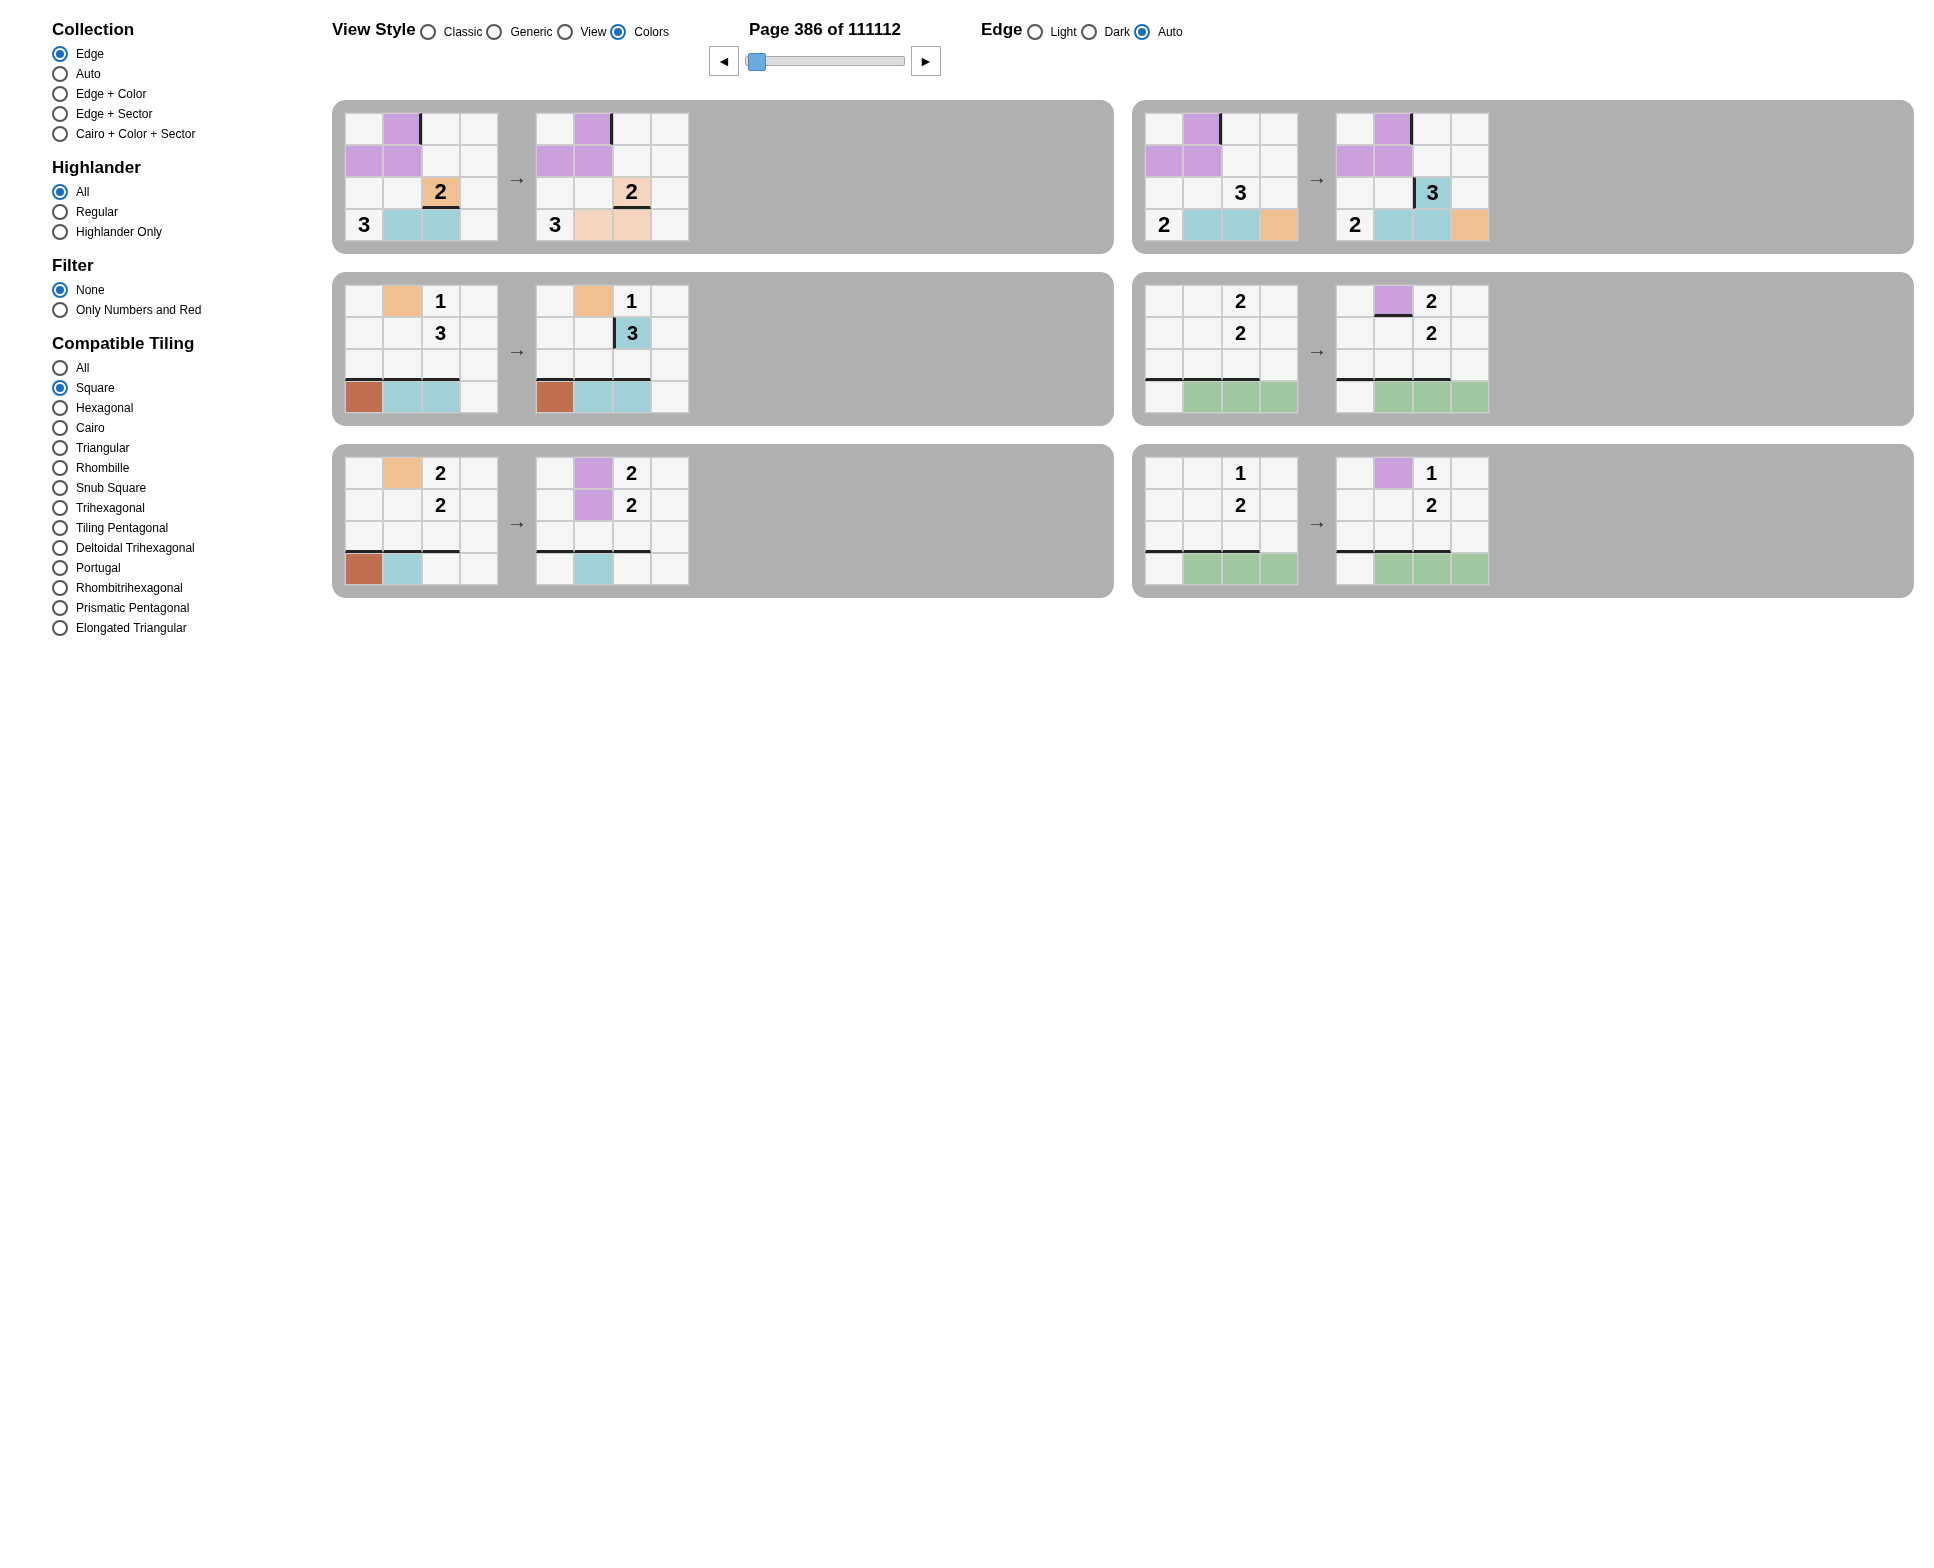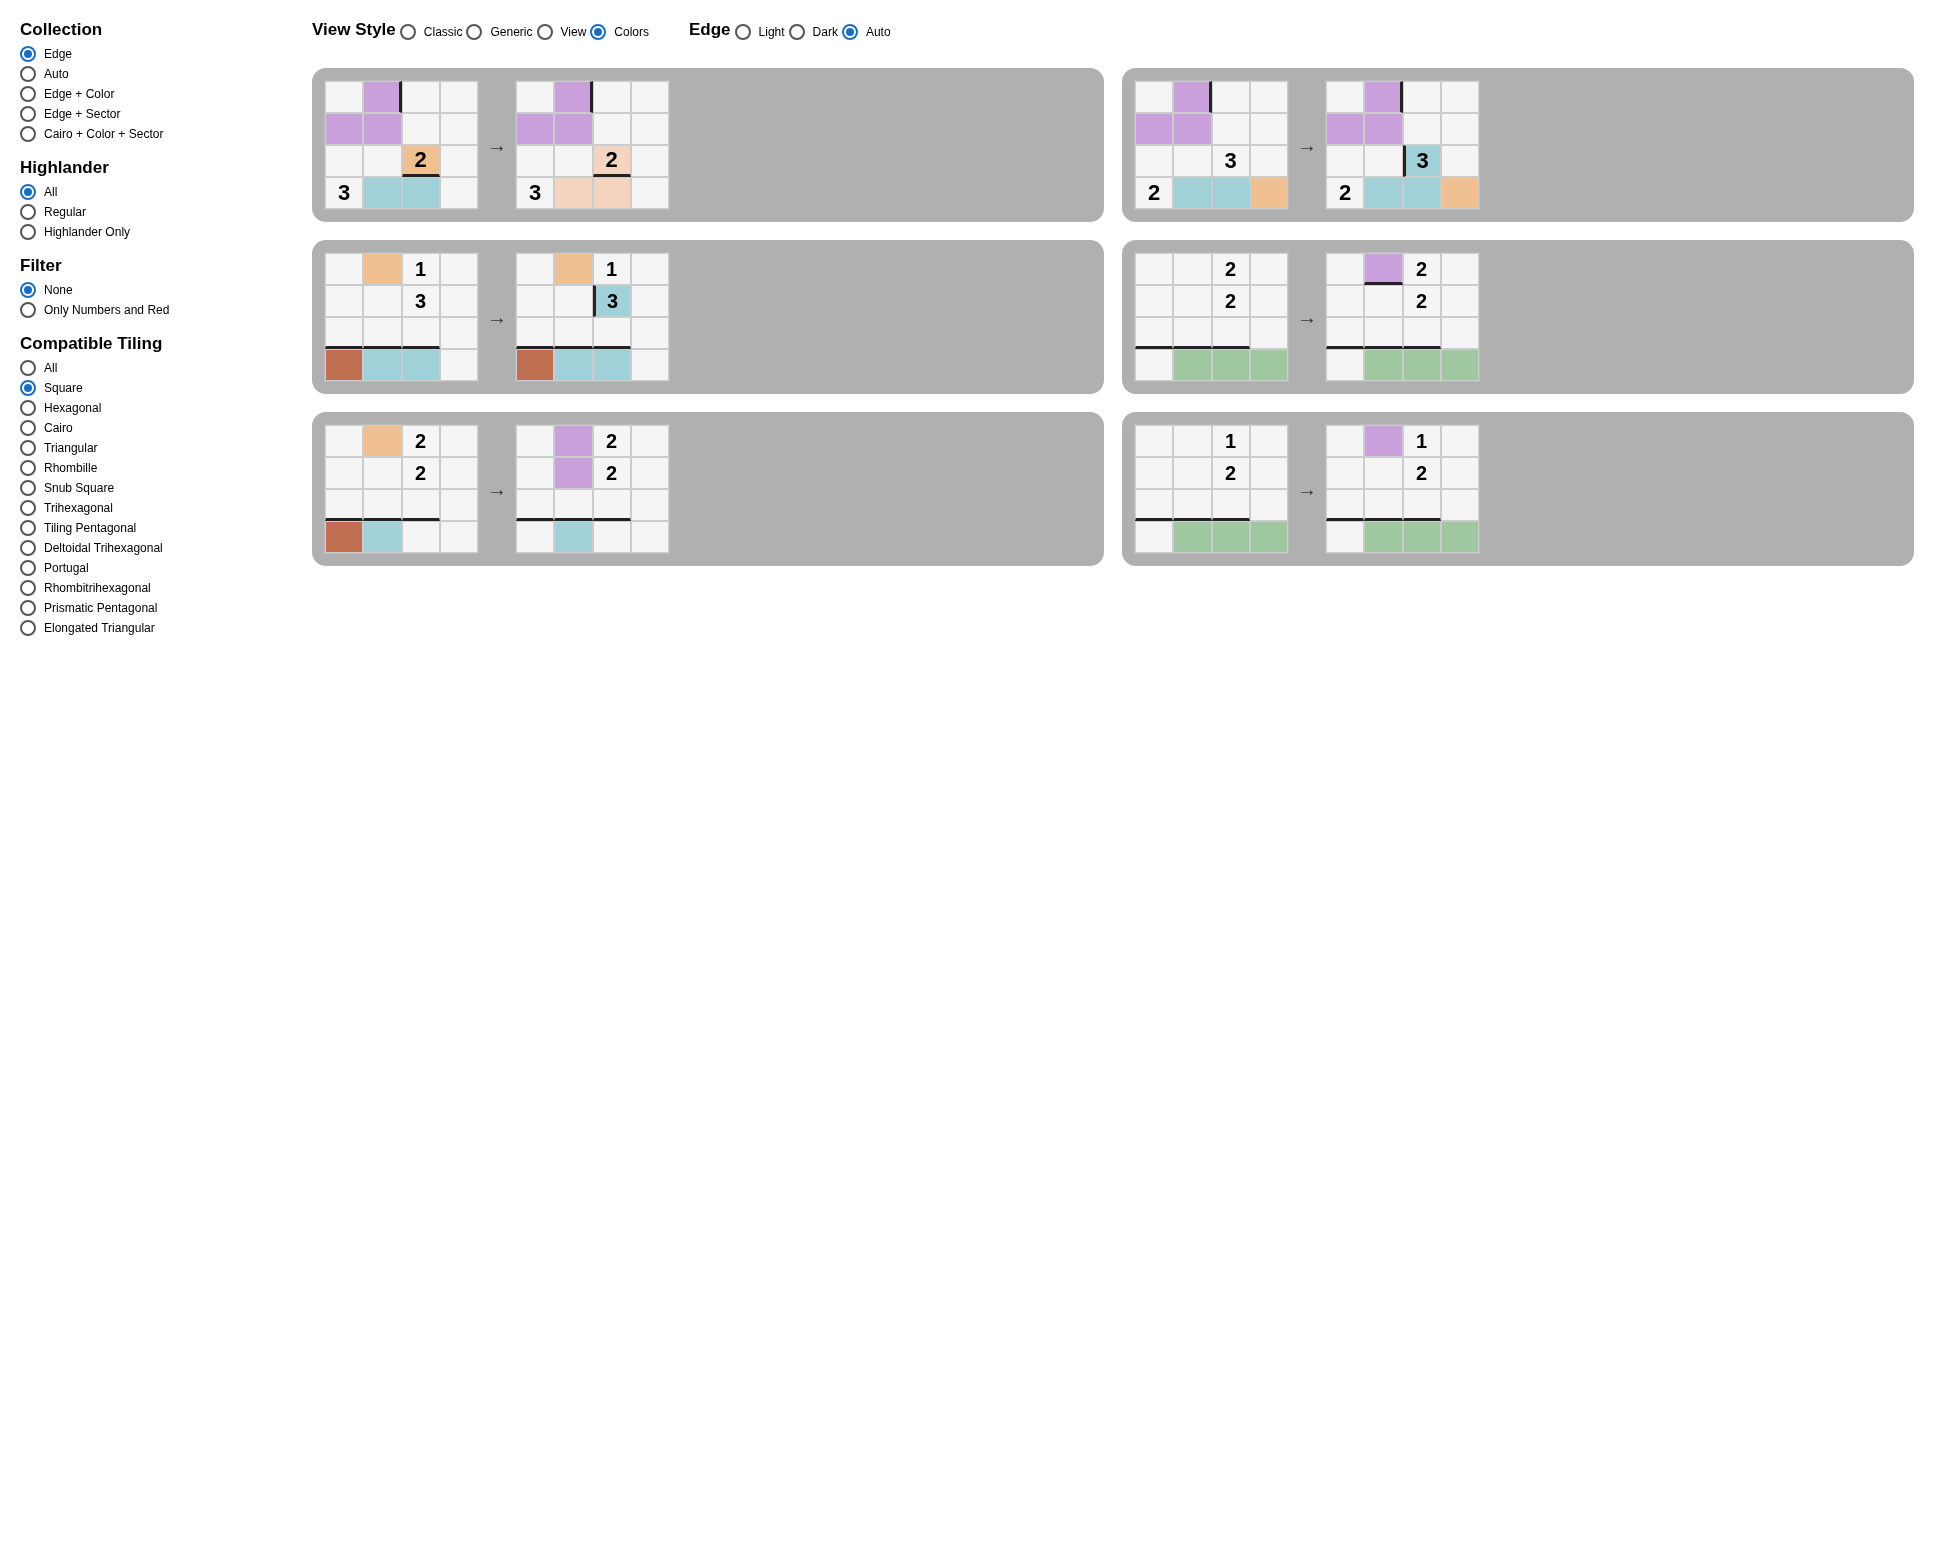--- a/index.html
+++ b/index.html
@@ -5,21 +5,22 @@
     * { box-sizing: border-box; margin: 0; padding: 0; }
     body {
       font-family: Arial, sans-serif;
       font-size: 16px;
       background: #fff;
       color: #000;
       padding: 20px;
     }
     .main-layout {
       display: flex;
-      gap: 12px;
+      gap: 0;
+      margin-left: 32px;
     }
     .sidebar {
       width: 280px;
       flex-shrink: 0;
       padding-right: 20px;
     }
     .content-area {
       flex: 1;
     }
     .section-title {
@@ -306,20 +307,30 @@
           <span>View</span>
         </label>
         <label class="radio-item">
           <div class="radio-circle selected">
               <div></div>
             </div>
           <span>Colors</span>
         </label>
       </div>
 
+      <div class="page-nav">
+        <div class="page-label">Page 386 of 111112</div>
+        <div class="nav-bar">
+          <button class="nav-btn">◄</button>
+          <div class="nav-slider-track">
+            <div class="nav-slider-thumb"></div>
+          </div>
+          <button class="nav-btn">►</button>
+        </div>
+      </div>
 
       <div class="control-group">
         <div class="control-group-title">Edge</div>
         <label class="radio-item">
           <div class="radio-circle"></div>
           <span>Light</span>
         </label>
         <label class="radio-item">
           <div class="radio-circle"></div>
           <span>Dark</span>

